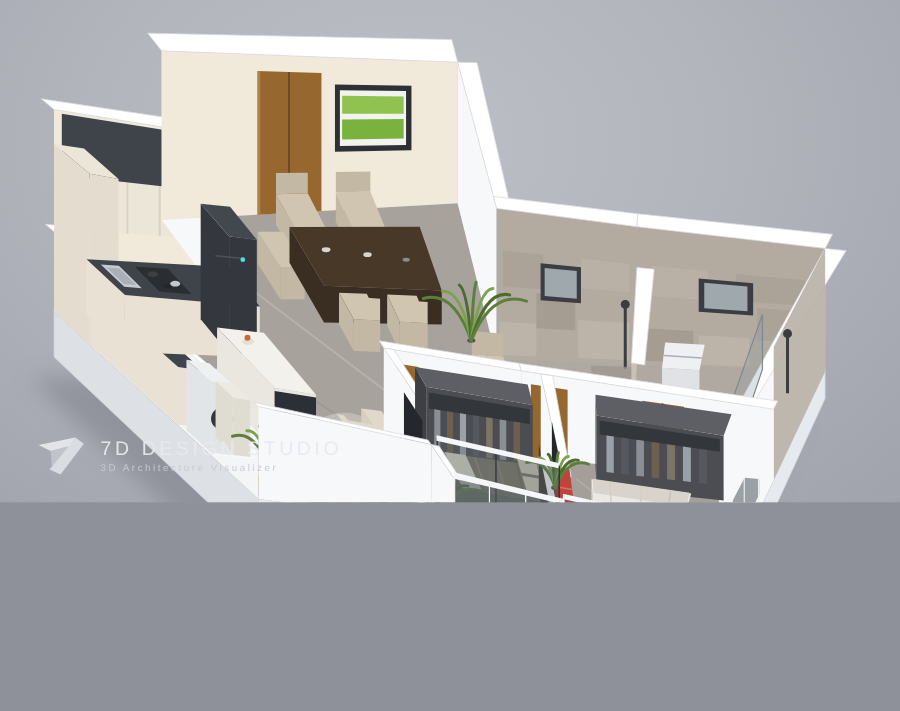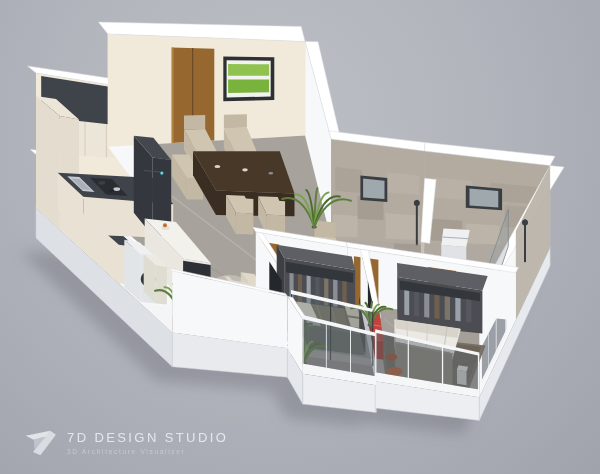--- a/index.html
+++ b/index.html
@@ -1,16 +1,16 @@
 <!DOCTYPE html>
 <html style="--logo-text: #e8eaef; --logo-tagline: #c7cbd4;"><head>
 <meta charset="utf-8">
 <style>
   html,body{margin:0;padding:0;background:#8e9199;font-family:"Liberation Sans",sans-serif;}
-  .stage{position:relative;width:600px;height:474px;overflow:hidden;
+  .stage{position:relative;width:600px;height:335px;overflow:hidden;
     background:radial-gradient(ellipse at 45% 28%, #bcbfc6 0%, #b2b5bc 45%, #a0a3ac 100%);}
   svg.scene{position:absolute;left:0;top:0;}
   .logo{position:absolute;left:24px;bottom:16px;display:flex;align-items:center;gap:7px;opacity:.95;}
   .logo .mark{width:36px;height:30px;flex:0 0 auto;}
   .logo-name{font-size:13px;letter-spacing:2.4px;font-weight:500;color:var(--logo-text,#e8eaef);line-height:1.1;}
   .logo-tagline{font-size:6.5px;letter-spacing:1.7px;color:var(--logo-tagline,#c7cbd4);margin-top:2px;}
 </style>
 </head>
 <body>
 

